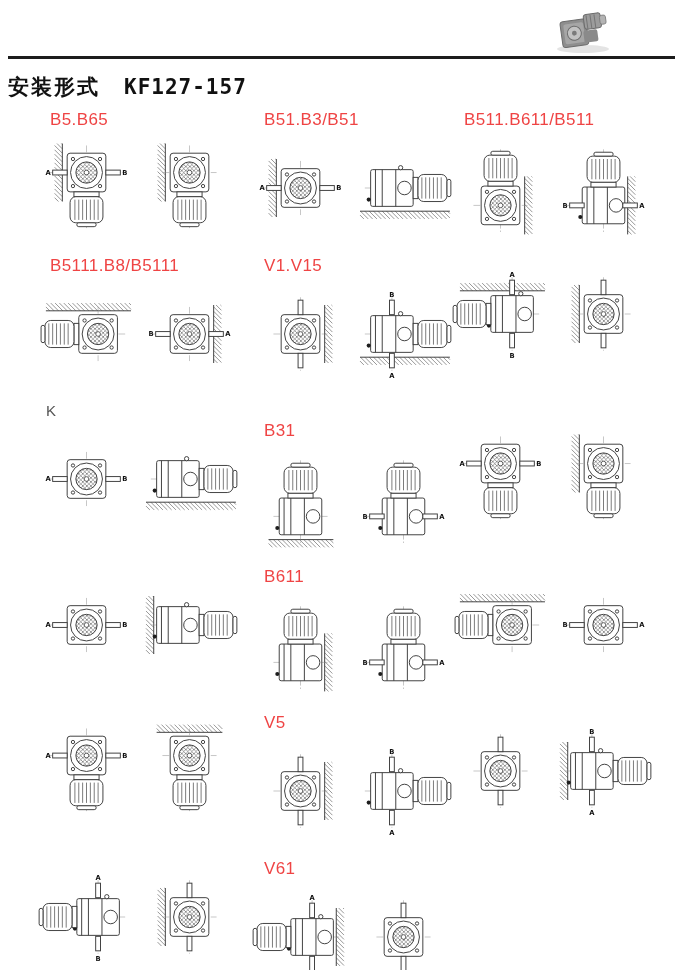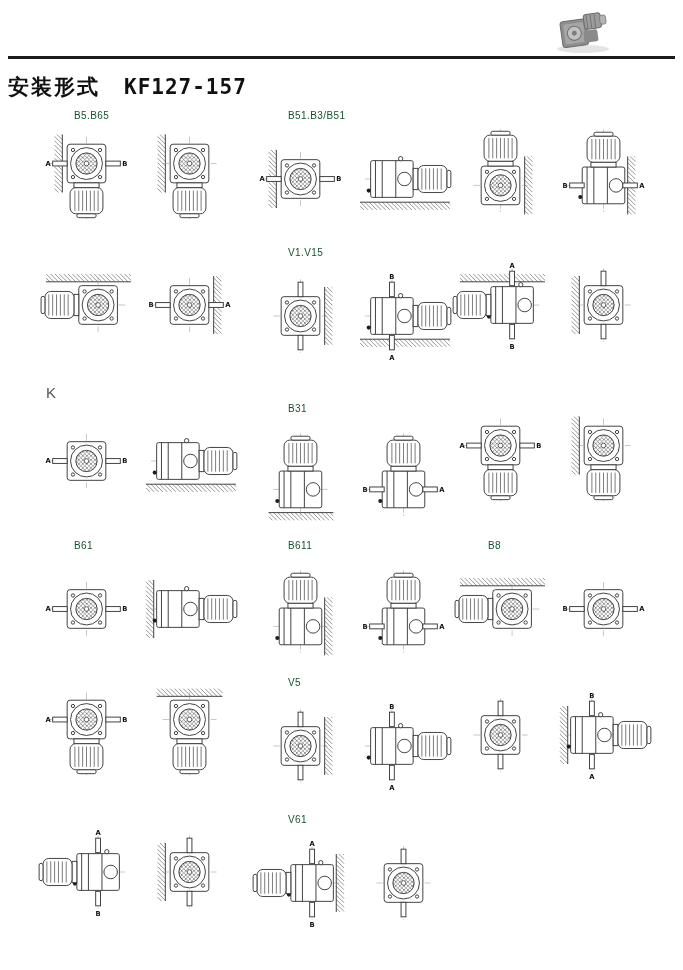--- a/index.html
+++ b/index.html
@@ -5,21 +5,21 @@
   html,body{margin:0;padding:0;background:#ffffff;}
   body{width:683px;height:970px;overflow:hidden;font-family:"Liberation Sans",sans-serif;}
   .page{position:relative;width:627px;height:970px;background:#fff;}
   .rule{position:absolute;left:8px;top:56px;width:667px;height:3px;background:#1c1c1c;}
   .photo{position:absolute;right:14px;top:5px;width:60px;height:50px;}
   .title{position:absolute;left:8px;top:59px;font-size:21px;font-weight:bold;color:#111;white-space:nowrap;}
   .title .cn{letter-spacing:2px;}
   .title .code{margin-left:24px;font-family:"DejaVu Sans Mono",monospace;letter-spacing:1px;}
   .grid{position:absolute;left:38px;top:110px;width:628px;display:grid;grid-template-columns:214px 200px 214px;}
   .fig{margin:0 0 10px 0;}
-  .fig-label{font-size:10px;color:#14532d;margin:0 0 0 36px;letter-spacing:.4px;}
+  .fig-label{font-size:17px;color:#ef4444;margin:0 0 0 12px;letter-spacing:.4px;}
   .views{display:flex;gap:6px;align-items:flex-start;}
   .section-label{grid-column:1/-1;font-size:15px;color:#555;margin:0 0 2px 8px;}
   
   .view .ln{stroke:#3d3d3d;fill:none;stroke-width:1;}
   .view .wf{stroke:#3d3d3d;fill:#fff;stroke-width:1;}
   .view .wf2{stroke:#3d3d3d;fill:#fff;stroke-width:.8;}
   .view .xh{stroke:#3d3d3d;stroke-width:1;}
   .view pattern path{stroke:#4a4a4a;stroke-width:.55;fill:none;}
   .view .kf{fill:#1d1d1d;stroke:none;}
   .view .cl{stroke:#8a8a8a;stroke-width:.5;stroke-dasharray:7 2 1.5 2;fill:none;}
@@ -246,20 +246,21 @@
               <line x1="81" y1="49" x2="81" y2="71"></line>
               <line x1="85" y1="49" x2="85" y2="71"></line>
               <line x1="89" y1="49" x2="89" y2="71"></line>
             </g>
             <rect class="wf" x="95" y="51" width="4" height="18" rx="2"></rect>
           </svg>
         </div>
   </figure>
 
   <figure class="fig">
+    <figcaption class="fig-label">B511.B611/B511</figcaption>
     <div class="views">
           <svg class="view" viewBox="0 0 100 120" width="97" height="116">
             <defs>
               <pattern id="xh5" width="4.2" height="4.2" patternUnits="userSpaceOnUse">
                 <path d="M0 4.2L4.2 0M0 0L4.2 4.2"></path>
               </pattern>
             </defs>
             <g class="ht">
               <line x1="75.0" y1="104.0" x2="79.0" y2="108.0"></line>
               <line x1="75.0" y1="99.5" x2="83.0" y2="107.5"></line>
@@ -347,20 +348,21 @@
               <line x1="62" y1="30" x2="62" y2="51"></line>
             </g>
             <rect class="wf" x="40" y="23" width="20" height="4" rx="2"></rect>
             <text class="lb" x="13" y="80.5" text-anchor="end">B</text>
             <text class="lb" x="87" y="80.5" text-anchor="start">A</text>
           </svg>
         </div>
   </figure>
 
   <figure class="fig">
+    <figcaption class="fig-label">B5111.B8/B5111</figcaption>
     <div class="views">
           <svg class="view" viewBox="0 0 100 120" width="97" height="116">
             <defs>
               <pattern id="xh7" width="4.2" height="4.2" patternUnits="userSpaceOnUse">
                 <path d="M0 4.2L4.2 0M0 0L4.2 4.2"></path>
               </pattern>
             </defs>
             <g class="ht">
               <line x1="8.0" y1="32.0" x2="12.0" y2="36.0"></line>
               <line x1="8.5" y1="28.0" x2="16.5" y2="36.0"></line>
@@ -884,21 +886,20 @@
               <line x1="54" y1="72" x2="54" y2="93"></line>
               <line x1="58" y1="72" x2="58" y2="93"></line>
               <line x1="62" y1="72" x2="62" y2="93"></line>
             </g>
             <rect class="wf" x="40" y="96" width="20" height="4" rx="2"></rect>
           </svg>
         </div>
   </figure>
 
   <figure class="fig">
-    <figcaption class="fig-label">B61</figcaption>
     <div class="views">
           <svg class="view" viewBox="0 0 100 120" width="97" height="116">
             <defs>
               <pattern id="xh19" width="4.2" height="4.2" patternUnits="userSpaceOnUse">
                 <path d="M0 4.2L4.2 0M0 0L4.2 4.2"></path>
               </pattern>
             </defs>
             <line class="cl" x1="12" y1="60" x2="88" y2="60"></line>
             <line class="cl" x1="50" y1="32" x2="50" y2="88"></line>
             <rect class="wf" x="30" y="40" width="40" height="40" rx="3"></rect>
@@ -1037,21 +1038,20 @@
               <line x1="62" y1="30" x2="62" y2="51"></line>
             </g>
             <rect class="wf" x="40" y="23" width="20" height="4" rx="2"></rect>
             <text class="lb" x="13" y="80.5" text-anchor="end">B</text>
             <text class="lb" x="87" y="80.5" text-anchor="start">A</text>
           </svg>
         </div>
   </figure>
 
   <figure class="fig">
-    <figcaption class="fig-label">B8</figcaption>
     <div class="views">
           <svg class="view" viewBox="0 0 100 120" width="97" height="116">
             <defs>
               <pattern id="xh23" width="4.2" height="4.2" patternUnits="userSpaceOnUse">
                 <path d="M0 4.2L4.2 0M0 0L4.2 4.2"></path>
               </pattern>
             </defs>
             <g class="ht">
               <line x1="8.0" y1="32.0" x2="12.0" y2="36.0"></line>
               <line x1="8.5" y1="28.0" x2="16.5" y2="36.0"></line>

